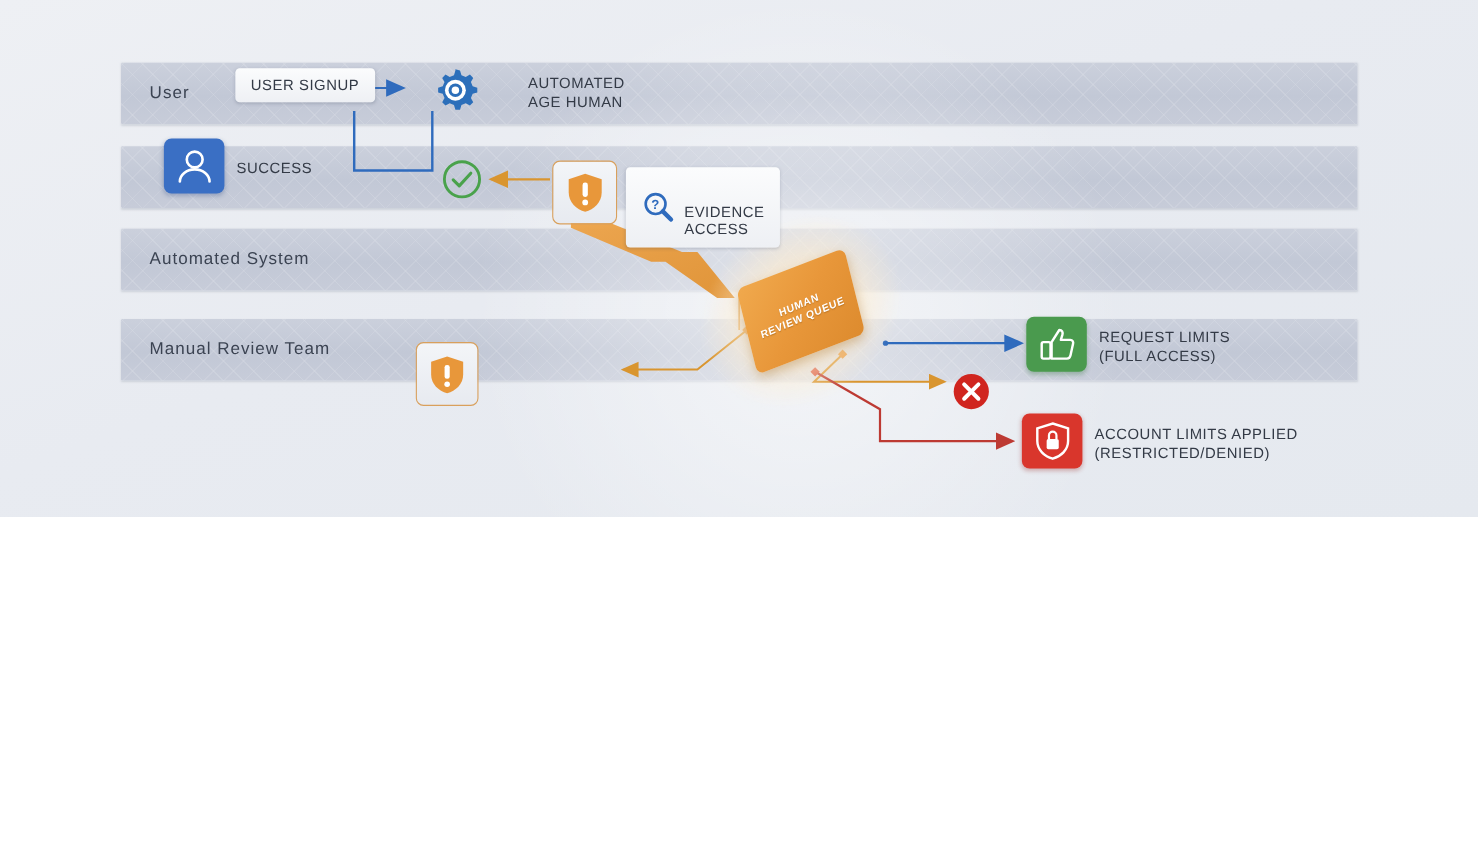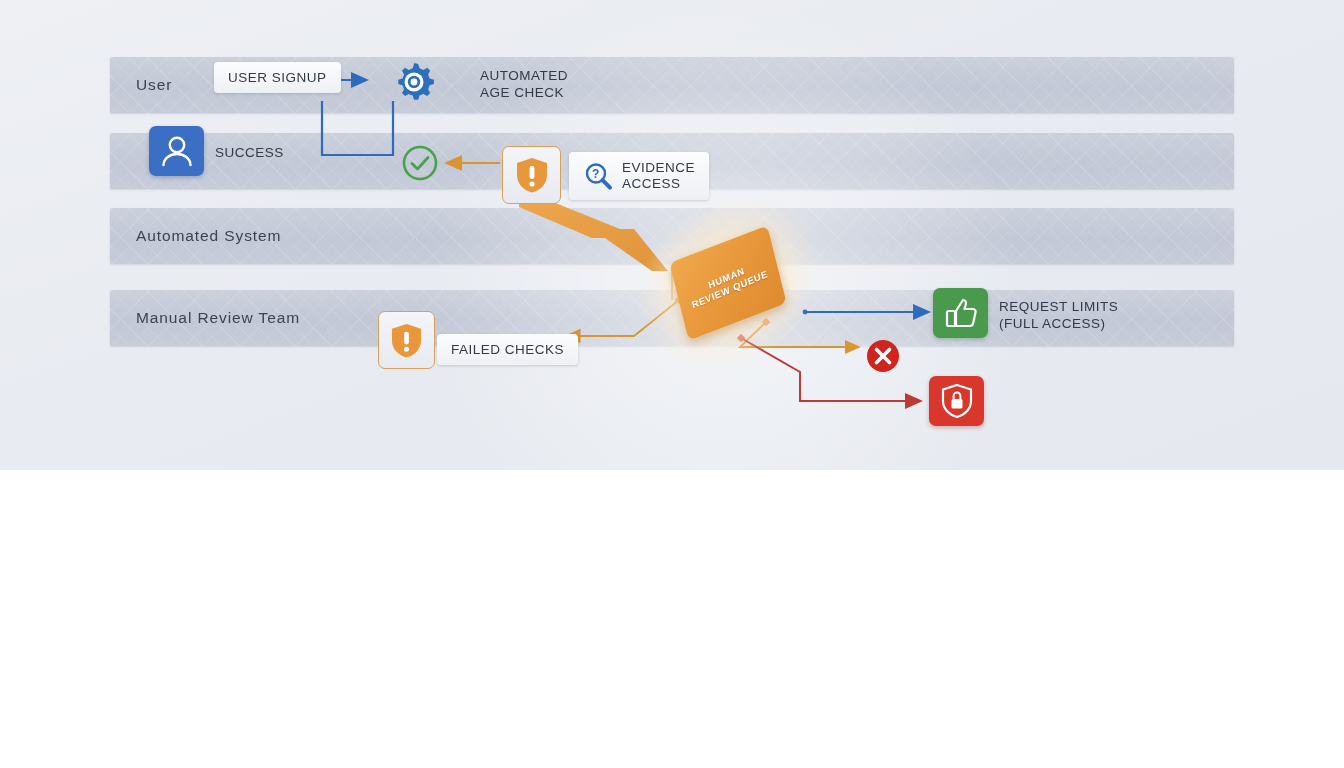--- a/index.html
+++ b/index.html
@@ -43,21 +43,21 @@
 
   
   .chip{
     position:absolute;z-index:5;
     background:linear-gradient(180deg,#fbfcfd 0%,#eef0f4 100%);
     border-radius:4px;box-shadow:0 1px 3px rgba(60,70,90,.22);
     display:flex;align-items:center;
     font-size:13.5px;color:#333a46;letter-spacing:.5px;
     padding:8px 14px;white-space:nowrap;
   }
-  .chip .two{line-height:1.18;}
+  .chip .two{line-height:1.18;margin-top:25px;}
 
   
   .tile{position:absolute;z-index:5;border-radius:7px;display:flex;align-items:center;justify-content:center;}
   .tile.blue{background:#3a6fc4;box-shadow:0 2px 4px rgba(40,70,130,.3);}
   .tile.green{background:#4a9a4e;box-shadow:0 2px 4px rgba(40,110,50,.3);}
   .tile.red{background:#d9362c;box-shadow:0 2px 4px rgba(150,30,25,.3);}
   .shieldbox{position:absolute;z-index:5;border:1.6px solid #d9a05c;border-radius:7px;
     background:linear-gradient(180deg,#f3f5f8 0%,#e7eaf0 100%);
     display:flex;align-items:center;justify-content:center;}
 
@@ -149,21 +149,21 @@
     <div class="tile" style="left:392px;top:60px;width:44px;height:44px;background:none;box-shadow:none;">
       <svg width="44" height="44" viewBox="0 0 44 44">
         <path d="M22,3 l4.2,1.1 1.3,4.2 3.9,1.6 3.8-2.1 3.0,3.0 -2.1,3.8 1.6,3.9 4.2,1.3 0,4.2 -4.2,1.3 -1.6,3.9 2.1,3.8 -3.0,3.0 -3.8-2.1 -3.9,1.6 -1.3,4.2 -4.2,0 -1.3-4.2 -3.9-1.6 -3.8,2.1 -3.0-3.0 2.1-3.8 -1.6-3.9 -4.2-1.3 0-4.2 4.2-1.3 1.6-3.9 -2.1-3.8 3.0-3.0 3.8,2.1 3.9-1.6 1.3-4.2 z" fill="#2c6fba"></path>
         <circle cx="22" cy="22" r="9.5" fill="#ffffff"></circle>
         <circle cx="22" cy="22" r="6.2" fill="#2c6fba"></circle>
         <circle cx="22" cy="22" r="3.4" fill="#ffffff"></circle>
       </svg>
     </div>
     <div class="outlabel" style="left:452px;top:68px;margin-left:28px;">
       <div>AUTOMATED</div>
-      <div>AGE CHECK</div>
+      <div>AGE HUMAN</div>
     </div>
 
     <div class="tile blue" style="left:149px;top:126px;width:55px;height:50px;">
       <svg width="36" height="34" viewBox="0 0 36 34">
         <circle cx="18" cy="11" r="7.2" fill="none" stroke="#ffffff" stroke-width="2.4"></circle>
         <path d="M4.5,31 a13.5,11 0 0 1 27,0" fill="none" stroke="#ffffff" stroke-width="2.4" stroke-linecap="round"></path>
       </svg>
     </div>
     <div class="outlabel" style="left:215px;top:145px;text-align:center;">SUCCESS</div>
 
@@ -197,23 +197,20 @@
     </div>
 
     <div class="shieldbox" style="left:378px;top:311px;width:55px;height:56px;">
       <svg width="33" height="37" viewBox="0 0 34 38">
         <path d="M17,2 L32,7 L32,19 C32,28 25,34.5 17,36.5 C9,34.5 2,28 2,19 L2,7 Z" fill="#e8973a"></path>
         <rect x="14.6" y="10" width="4.8" height="13" rx="2.2" fill="#ffffff"></rect>
         <circle cx="17" cy="28" r="2.6" fill="#ffffff"></circle>
       </svg>
     </div>
 
-    <div class="chip" style="left:437px;top:334px;">
-      <span>FAILED CHECKS</span>
-    </div>
 
     <div id="hrq">
       <div class="glow"></div>
       <div class="face"></div>
       <div class="txt">
         <span>HUMAN</span>
         <span>REVIEW QUEUE</span>
       </div>
     </div>
 
@@ -235,15 +232,19 @@
       </svg>
     </div>
 
     <div class="tile red" style="left:929px;top:376px;width:55px;height:50px;">
       <svg width="32" height="36" viewBox="0 0 32 36">
         <path d="M16,2 L30,6.5 L30,18 C30,26 23.5,32 16,34 C8.5,32 2,26 2,18 L2,6.5 Z" fill="none" stroke="#ffffff" stroke-width="2.2"></path>
         <rect x="10.5" y="16" width="11" height="9.5" rx="1.6" fill="#ffffff"></rect>
         <path d="M12.6,16 L12.6,12.8 a3.4,3.4 0 0 1 6.8,0 L19.4,16" fill="none" stroke="#ffffff" stroke-width="2"></path>
       </svg>
     </div>
+    <div class="outlabel" style="left:995px;top:387px;">
+      <div>ACCOUNT LIMITS APPLIED</div>
+      <div>(RESTRICTED/DENIED)</div>
+    </div>
 
   </div>
 </div>
 
 </body></html>

